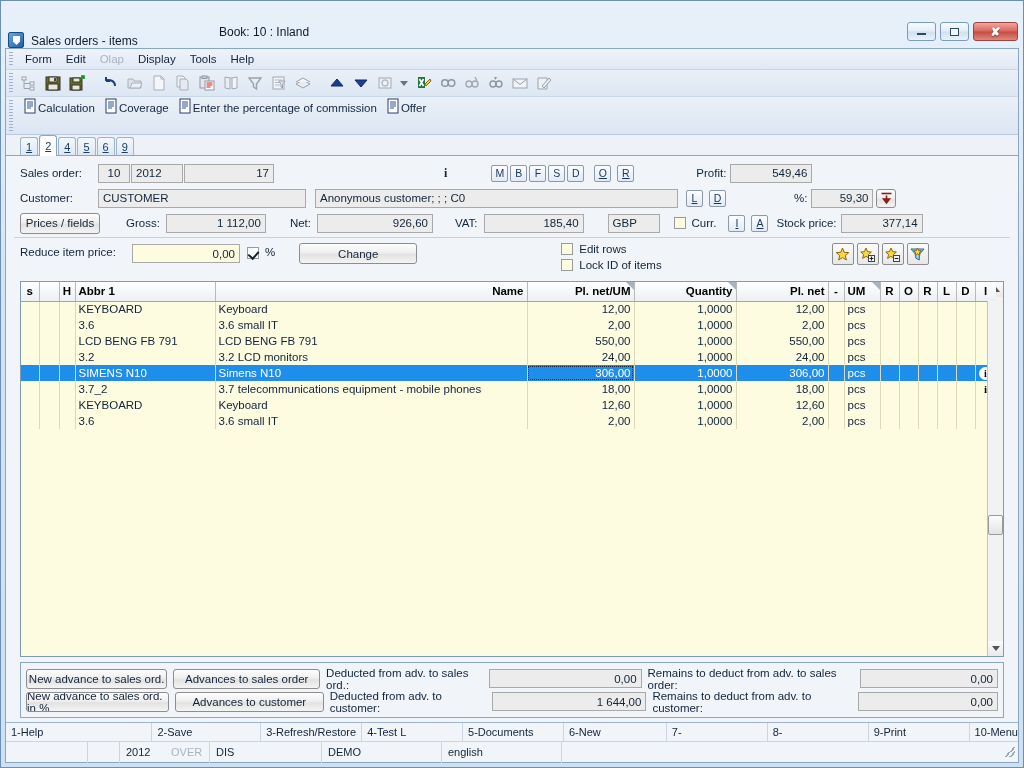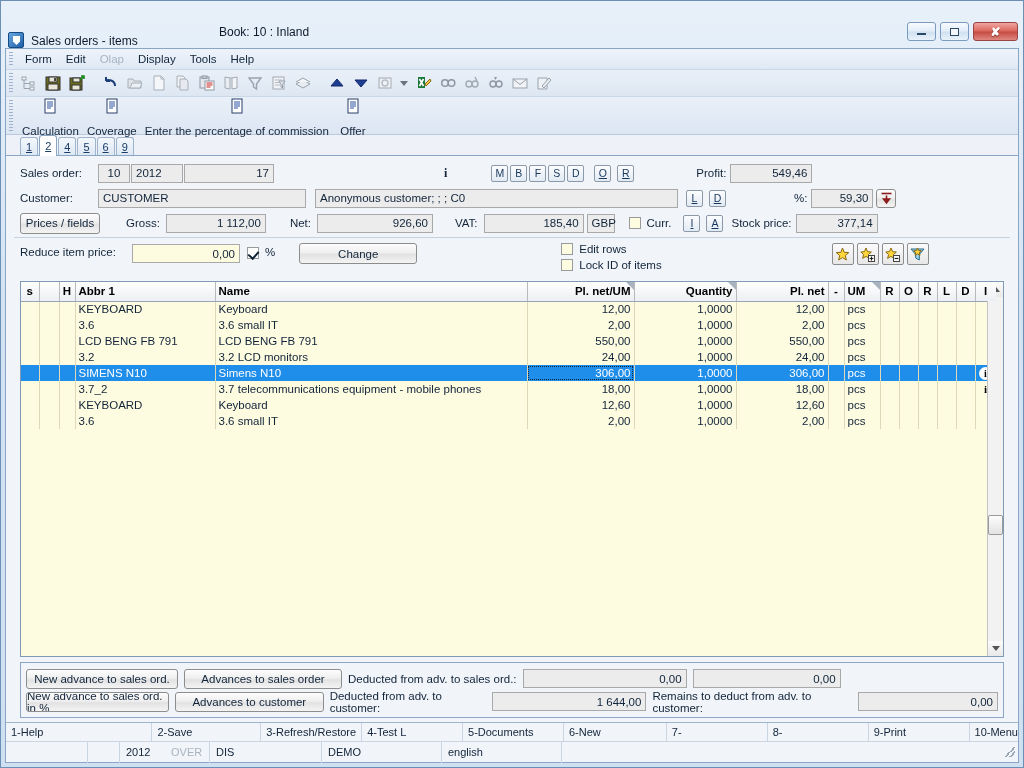--- a/index.html
+++ b/index.html
@@ -112,24 +112,23 @@
 
   .toolbar2 {
     height: 38px; flex: 0 0 38px;
     background: linear-gradient(to bottom,#eaf0f8,#dce6f3);
     display: flex; align-items: flex-start;
     padding-left: 12px;
     border-bottom: 1px solid #b9cade;
     position: relative;
   }
   .big-btn {
-    display: flex; flex-direction: column; align-items: center;
+    display: flex; flex-direction: row; align-items: center;
     padding: 1px 4px 0 4px;
     min-width: 40px;
-    gap: 8px;
   }
   .big-btn .doc-ico { margin-bottom: 1px; }
   .big-btn span { font-size: 11.5px; color: #15263c; white-space: nowrap; }
 
   
   .tabstrip {
     height: 21px; flex: 0 0 21px;
     background: #eef2f8;
     display: flex; align-items: flex-end;
     padding-left: 14px;
@@ -610,21 +609,21 @@
       </div>
 
       <div class="row" style="margin-top:3px">
         <div class="btn3d" style="width:80px;height:21px">Prices / fields</div>
         <div class="lbl" style="margin-left:26px">Gross:</div>
         <div class="fld num" style="width:100px;margin-left:6px">1 112,00</div>
         <div class="lbl" style="margin-left:24px">Net:</div>
         <div class="fld num" style="width:116px;margin-left:6px">926,60</div>
         <div class="lbl" style="margin-left:22px">VAT:</div>
         <div class="fld num" style="width:100px;margin-left:6px">185,40</div>
-        <div class="fld" style="width:28px;margin-left:3px">GBP</div>
+        <div class="fld" style="width:52px;margin-left:24px">GBP</div>
         <span class="chk" style="margin-left:14px"></span>
         <div class="lbl" style="margin-left:6px">Curr.</div>
         <div style="display:flex;margin-left:12px">
           <div class="lbtn u">I</div>
           <div class="lbtn u" style="margin-left:4px">A</div>
         </div>
         <div class="lbl" style="margin-left:6px">Stock price:</div>
         <div class="fld num" style="width:82px;margin-left:4px">377,14</div>
       </div>
 
@@ -699,21 +698,21 @@
               <col style="width:19px">
                 <col style="width:19px">
                 <col style="width:21px">
             </colgroup>
             <thead>
               <tr>
                 <th class="ta-c">s</th>
                 <th></th>
                 <th class="ta-c">H</th>
                 <th style="text-align:left">Abbr 1</th>
-                <th style="text-align:left">Name</th>
+                <th style="text-align:right">Name</th>
                 <th class="ta-r sortable">Pl. net/UM</th>
                 <th class="ta-r sortable">Quantity</th>
                 <th class="ta-r">Pl. net</th>
                 <th class="ta-c">-</th>
                 <th style="text-align:left" class="sortable">UM</th>
                 <th class="ta-c">R</th>
                 <th class="ta-c">O</th>
                 <th class="ta-c">R</th>
                 <th class="ta-c">L</th>
                 <th class="ta-c">D</th>
@@ -885,20 +884,21 @@
         </div>
       </div>
     </div>
 
     <div class="bottom-panel">
       <div class="brow">
         <div class="btn3d" style="width:152px;height:20px">New advance to sales ord.</div>
         <div class="btn3d" style="width:158px;height:20px">Advances to sales order</div>
         <div class="lbl">Deducted from adv. to sales ord.:</div>
         <div class="fld num" style="width:164px">0,00</div>
+        <div class="lbl">Remains to deduct from adv. to sales order:</div>
         <div class="fld num" style="width:148px">0,00</div>
       </div>
       <div class="brow">
         <div class="btn3d" style="width:152px;height:20px;overflow:hidden">New advance to sales ord. in %</div>
         <div class="btn3d" style="width:158px;height:20px">Advances to customer</div>
         <div class="lbl">Deducted from adv. to customer:</div>
         <div class="fld num" style="width:164px">1 644,00</div>
         <div class="lbl">Remains to deduct from adv. to customer:</div>
         <div class="fld num" style="width:148px">0,00</div>
       </div>

